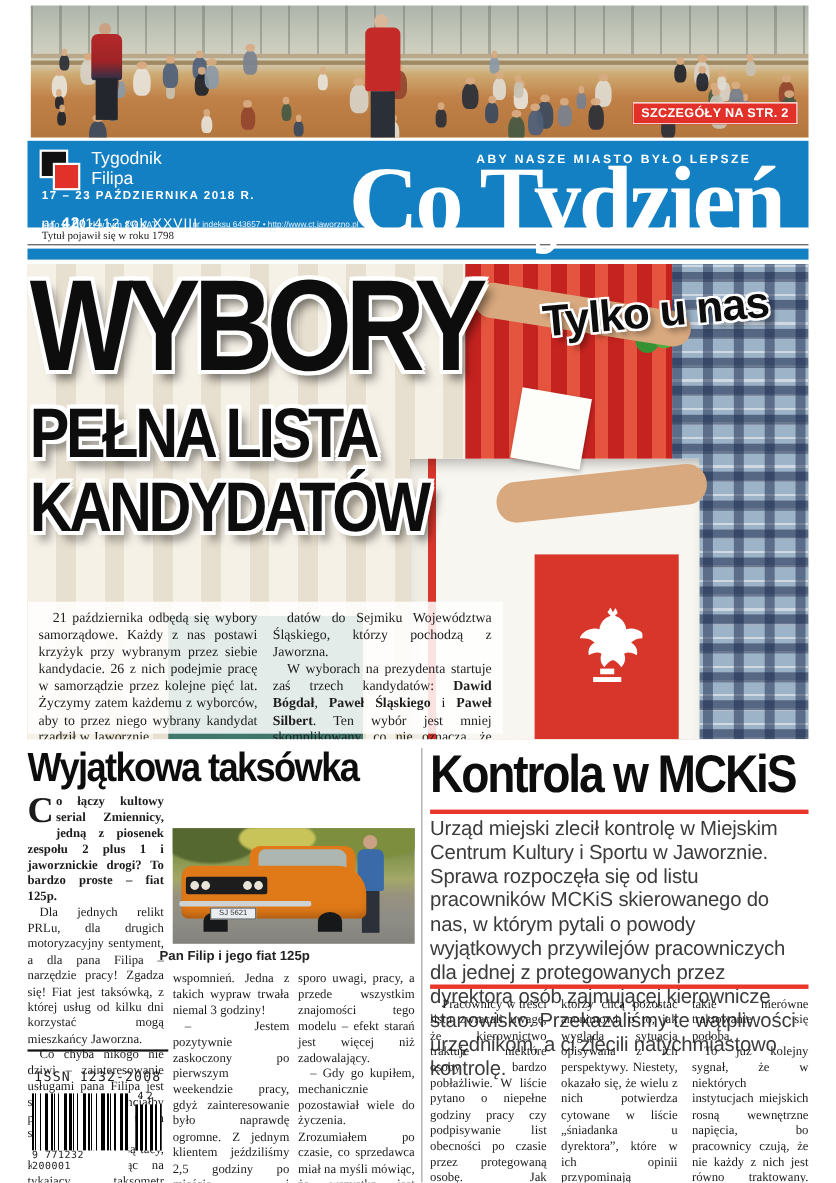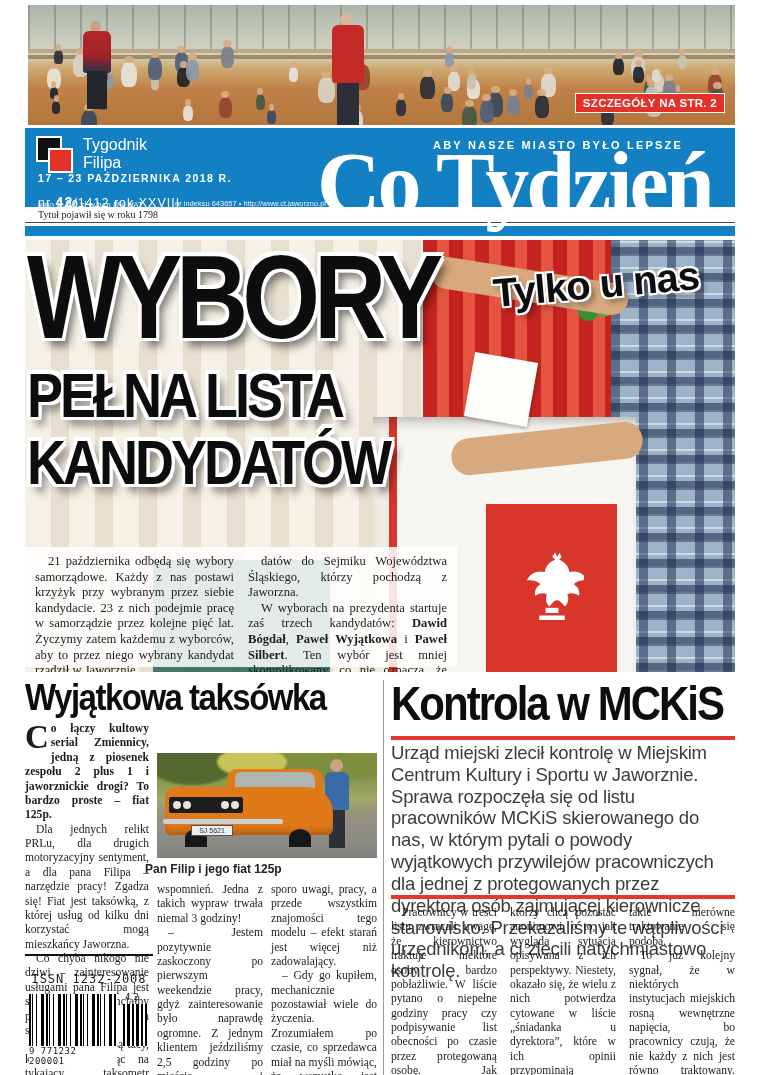--- a/index.html
+++ b/index.html
@@ -267,26 +267,26 @@
     <div id="hand-ballot"></div>
     <div id="teal-box"></div>
 
     <div id="hl1" class="mh stk-w">WYBORY</div>
     <div id="hl-badge">Tylko u nas</div>
     <div id="hl2" class="mh stk-w">PEŁNA LISTA</div>
     <div id="hl3" class="mh stk-w">KANDYDATÓW</div>
 
     <div id="story-text">
       <div class="stcol">
-        <p>21 października odbędą się wybory samorządowe. Każdy z nas postawi krzyżyk przy wybranym przez siebie kandydacie. 23 z nich podejmie pracę w samorządzie przez kolejne pięć lat. Życzymy zatem każdemu z wyborców, aby to przez niego wybrany kandydat rządził w Jaworznie.</p>
+        <p>21 października odbędą się wybory samorządowe. Każdy z nas postawi krzyżyk przy wybranym przez siebie kandydacie. 26 z nich podejmie pracę w samorządzie przez kolejne pięć lat. Życzymy zatem każdemu z wyborców, aby to przez niego wybrany kandydat rządził w Jaworznie.</p>
 
       </div>
       <div class="stcol">
         <p class="noind">datów do Sejmiku Województwa Śląskiego, którzy pochodzą z Jaworzna.</p>
-        <p><span>W wyborach na prezydenta startuje zaś trzech kandydatów: </span><b>Dawid Bógdał</b><span>, </span><b>Paweł Wyjątkowa</b><span> i </span><b>Paweł Silbert</b><span>. Ten wybór jest mniej skomplikowany, co nie oznacza, że będzie dla Państwa łatwy.</span></p>
+        <p><span>W wyborach na prezydenta startuje zaś trzech kandydatów: </span><b>Dawid Bógdał</b><span>, </span><b>Paweł Śląskiego</b><span> i </span><b>Paweł Silbert</b><span>. Ten wybór jest mniej skomplikowany, co nie oznacza, że będzie dla Państwa łatwy.</span></p>
 
       </div>
     </div>
   </div>
 
   <div id="bottom" class="abs">
     <div id="vdivider"></div>
 
     <div id="taxi">
       <h2>Wyjątkowa taksówka</h2>

